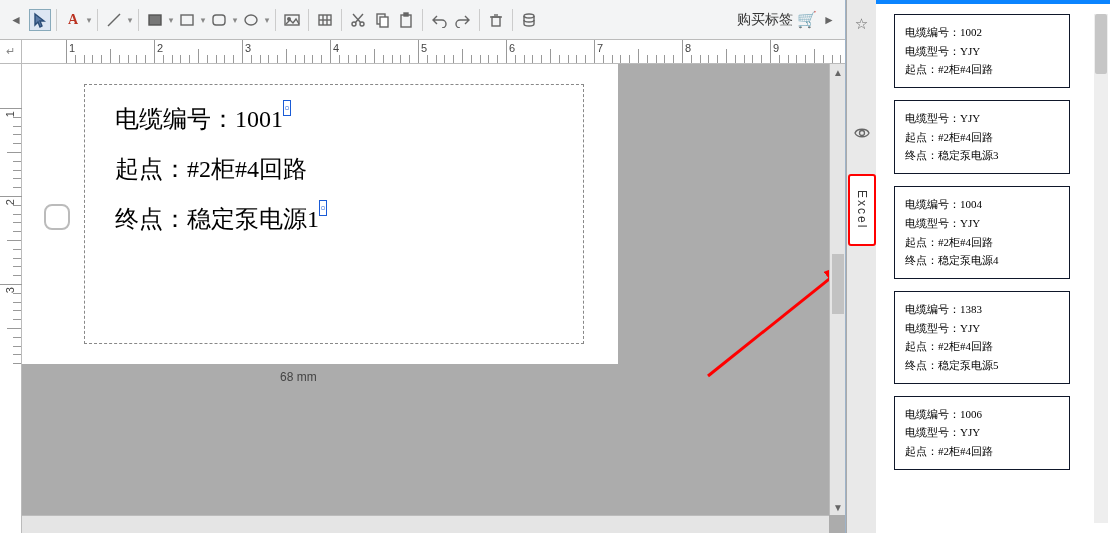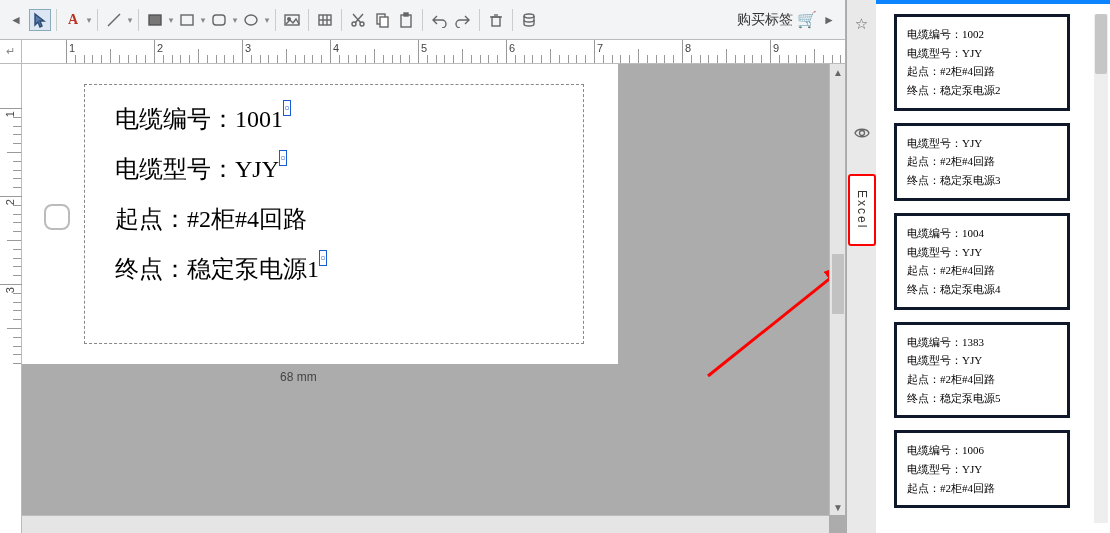--- a/index.html
+++ b/index.html
@@ -43,21 +43,21 @@
   
   .tabrail { width: 30px; background: #e9e9e9; border-left: 1px solid #aaa; display: flex; flex-direction: column; align-items: center; }
   .tabrail-item { width: 28px; height: 96px; margin-top: 4px; display: flex; align-items: center; justify-content: center; border: 1px solid transparent; border-radius: 3px; }
   .tabrail-item.active { background: #fff; border: 2px solid #ff0000; }
   .tabrail-item .v { writing-mode: vertical-rl; font-size: 12px; color: #333; letter-spacing: 2px;}
   .tabrail-icon { font-size: 15px; color: #666; }
 
   
   .preview { flex: 1; background: #fff; border-top: 4px solid #0a84ff; padding: 10px 8px 0 18px; overflow: hidden; position: relative; }
   .preview-inner { position: relative; }
-  .pv-card { width: 176px; background: #fff; border: 3px solid #0f172a; margin-bottom: 12px; padding: 8px 10px; font-size: 11px; line-height: 1.7; font-family: SimSun, serif;}
+  .pv-card { width: 176px; background: #fff; border: 1px solid #0f172a; margin-bottom: 12px; padding: 8px 10px; font-size: 11px; line-height: 1.7; font-family: SimSun, serif;}
   .pv-card:last-child { margin-bottom: 0; }
   .pv-row { white-space: nowrap; }
   .scrollbar-right{position:absolute; right:2px; top:10px; bottom:10px; width:14px; background:#eee;}
   .scrollbar-thumb{position:absolute; left:1px; top:0; width:12px; height:60px; background:#c6c6c6; border-radius:2px;}
 
   .canvas-scroll-r{position:absolute; right:0; top:0; bottom:18px; width:16px; background:#e5e5e5; border-left:1px solid #bbb;}
   .canvas-scroll-r .thumb{position:absolute; left:2px; top:190px; width:12px; height:60px; background:#c2c2c2;}
   .canvas-scroll-r .arr{position:absolute; left:0; width:16px; height:16px; display:flex;align-items:center;justify-content:center;color:#666;font-size:10px;}
   .canvas-scroll-b{position:absolute; left:0; right:16px; bottom:0; height:18px; background:#e5e5e5; border-top:1px solid #bbb;}
 
@@ -322,21 +322,20 @@
           <div class="vr-tick" style="top: 281.6px; width: 8px; left: auto; right: 0px;"></div>
           <div class="vr-tick" style="top: 290.4px; width: 8px; left: auto; right: 0px;"></div>
           <div class="vr-tick" style="top: 299.2px; width: 8px; left: auto; right: 0px;"></div>
         </div>
       <div class="canvas-zone">
 
         <div class="page">
           <div class="checkbox-stub"></div>
           <div class="label-frame">
             <div class="field"><span>电缆编号：</span><span>1001</span><span class="marker">▫</span></div>
-            <div class="field"><span>电缆型号：</span><span>YJY</span><span class="marker">▫</span></div>
             <div class="field"><span>起点：</span><span>#2柜#4回路</span></div>
             <div class="field"><span>终点：</span><span>稳定泵电源1</span><span class="marker">▫</span></div>
           </div>
         </div>
         <div class="page-size-label">68 mm</div>
 
         <svg class="arrow-svg" width="200" height="200" style="left:676px; top:172px;">
           <defs>
               <marker id="ah" markerWidth="10" markerHeight="10" refX="8" refY="3" orient="auto">
                 <path d="M0,0 L0,6 L9,3 z" fill="#ff0000"></path>
@@ -371,21 +370,20 @@
         <span class="v">Excel</span>
       </div>
   </div>
 
   <div class="preview">
     <div class="preview-inner" id="preview-list">
         <div class="pv-card">
           <div class="pv-row">电缆编号：1002</div>
           <div class="pv-row">电缆型号：YJY</div>
           <div class="pv-row">起点：#2柜#4回路</div>
-          <div class="pv-row">终点：稳定泵电源2</div>
         </div>
         <div class="pv-card">
           <div class="pv-row">电缆型号：YJY</div>
           <div class="pv-row">起点：#2柜#4回路</div>
           <div class="pv-row">终点：稳定泵电源3</div>
         </div>
         <div class="pv-card">
           <div class="pv-row">电缆编号：1004</div>
           <div class="pv-row">电缆型号：YJY</div>
           <div class="pv-row">起点：#2柜#4回路</div>

